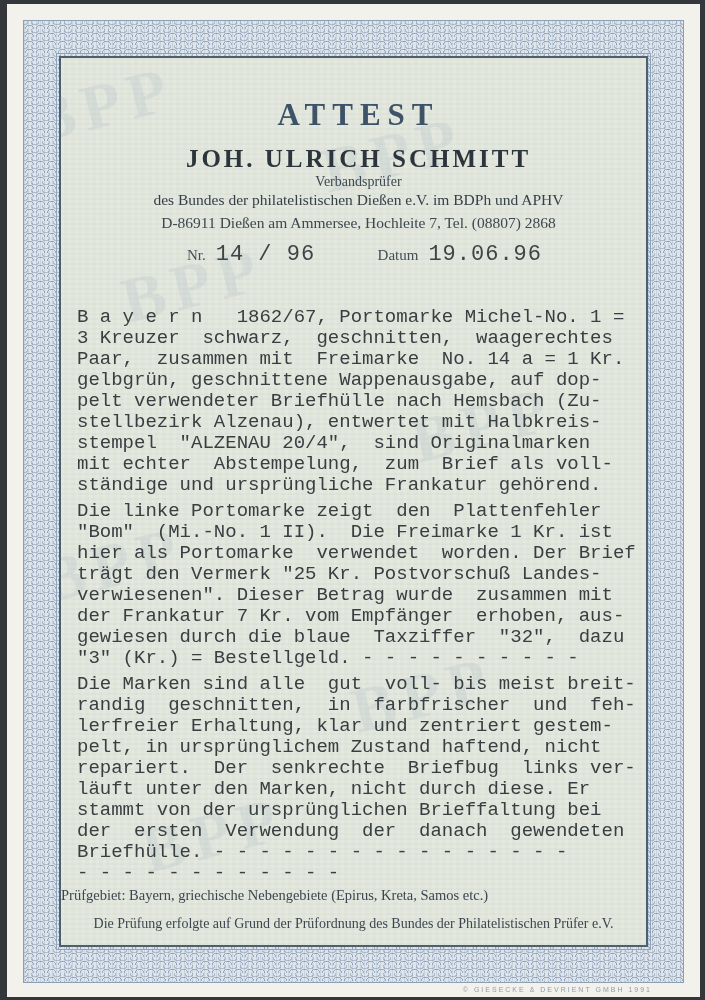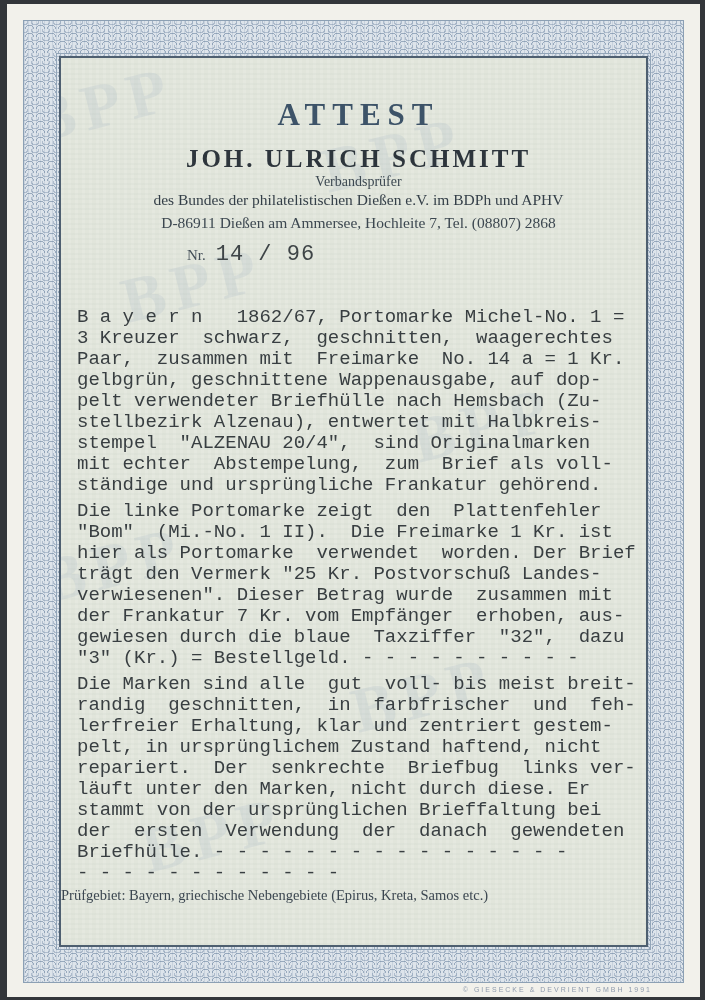--- a/index.html
+++ b/index.html
@@ -118,20 +118,23 @@
         <div class="title">ATTEST</div>
         <div class="name">JOH. ULRICH SCHMITT</div>
         <div class="role">Verbandsprüfer</div>
         <div class="assoc">des Bundes der philatelistischen Dießen e.V. im BDPh und APHV</div>
         <div class="addr">D-86911 Dießen am Ammersee, Hochleite 7, Tel. (08807) 2868</div>
 
         <div class="ref-row">
           <div>
             <span class="ref-label">Nr.</span><span class="ref-value">14 / 96</span>
           </div>
+          <div>
+            <span class="ref-label">Datum</span><span class="ref-value">19.06.96</span>
+          </div>
         </div>
 
         <div class="bodytext">
           <div class="para">B a y e r n   1862/67, Portomarke Michel-No. 1 =
 3 Kreuzer  schwarz,  geschnitten,  waagerechtes
 Paar,  zusammen mit  Freimarke  No. 14 a = 1 Kr.
 gelbgrün, geschnittene Wappenausgabe, auf dop-
 pelt verwendeter Briefhülle nach Hemsbach (Zu-
 stellbezirk Alzenau), entwertet mit Halbkreis-
 stempel  "ALZENAU 20/4",  sind Originalmarken
@@ -151,18 +154,19 @@
 pelt, in ursprünglichem Zustand haftend, nicht
 repariert.  Der  senkrechte  Briefbug  links ver-
 läuft unter den Marken, nicht durch diese. Er
 stammt von der ursprünglichen Brieffaltung bei
 der  ersten  Verwendung  der  danach  gewendeten
 Briefhülle. - - - - - - - - - - - - - - - -
 - - - - - - - - - - - -</div>
         </div>
 
         <div class="pruefgebiet">Prüfgebiet: Bayern, griechische Nebengebiete (Epirus, Kreta, Samos etc.)</div>
+        <div class="legal">Die Prüfung erfolgte auf Grund der Prüfordnung des Bundes der Philatelistischen Prüfer e.V.</div>
       </div>
     </div>
 
     <div class="printer-credit">© GIESECKE &amp; DEVRIENT GMBH 1991</div>
   </div>
 </div>
 
 </body></html>

